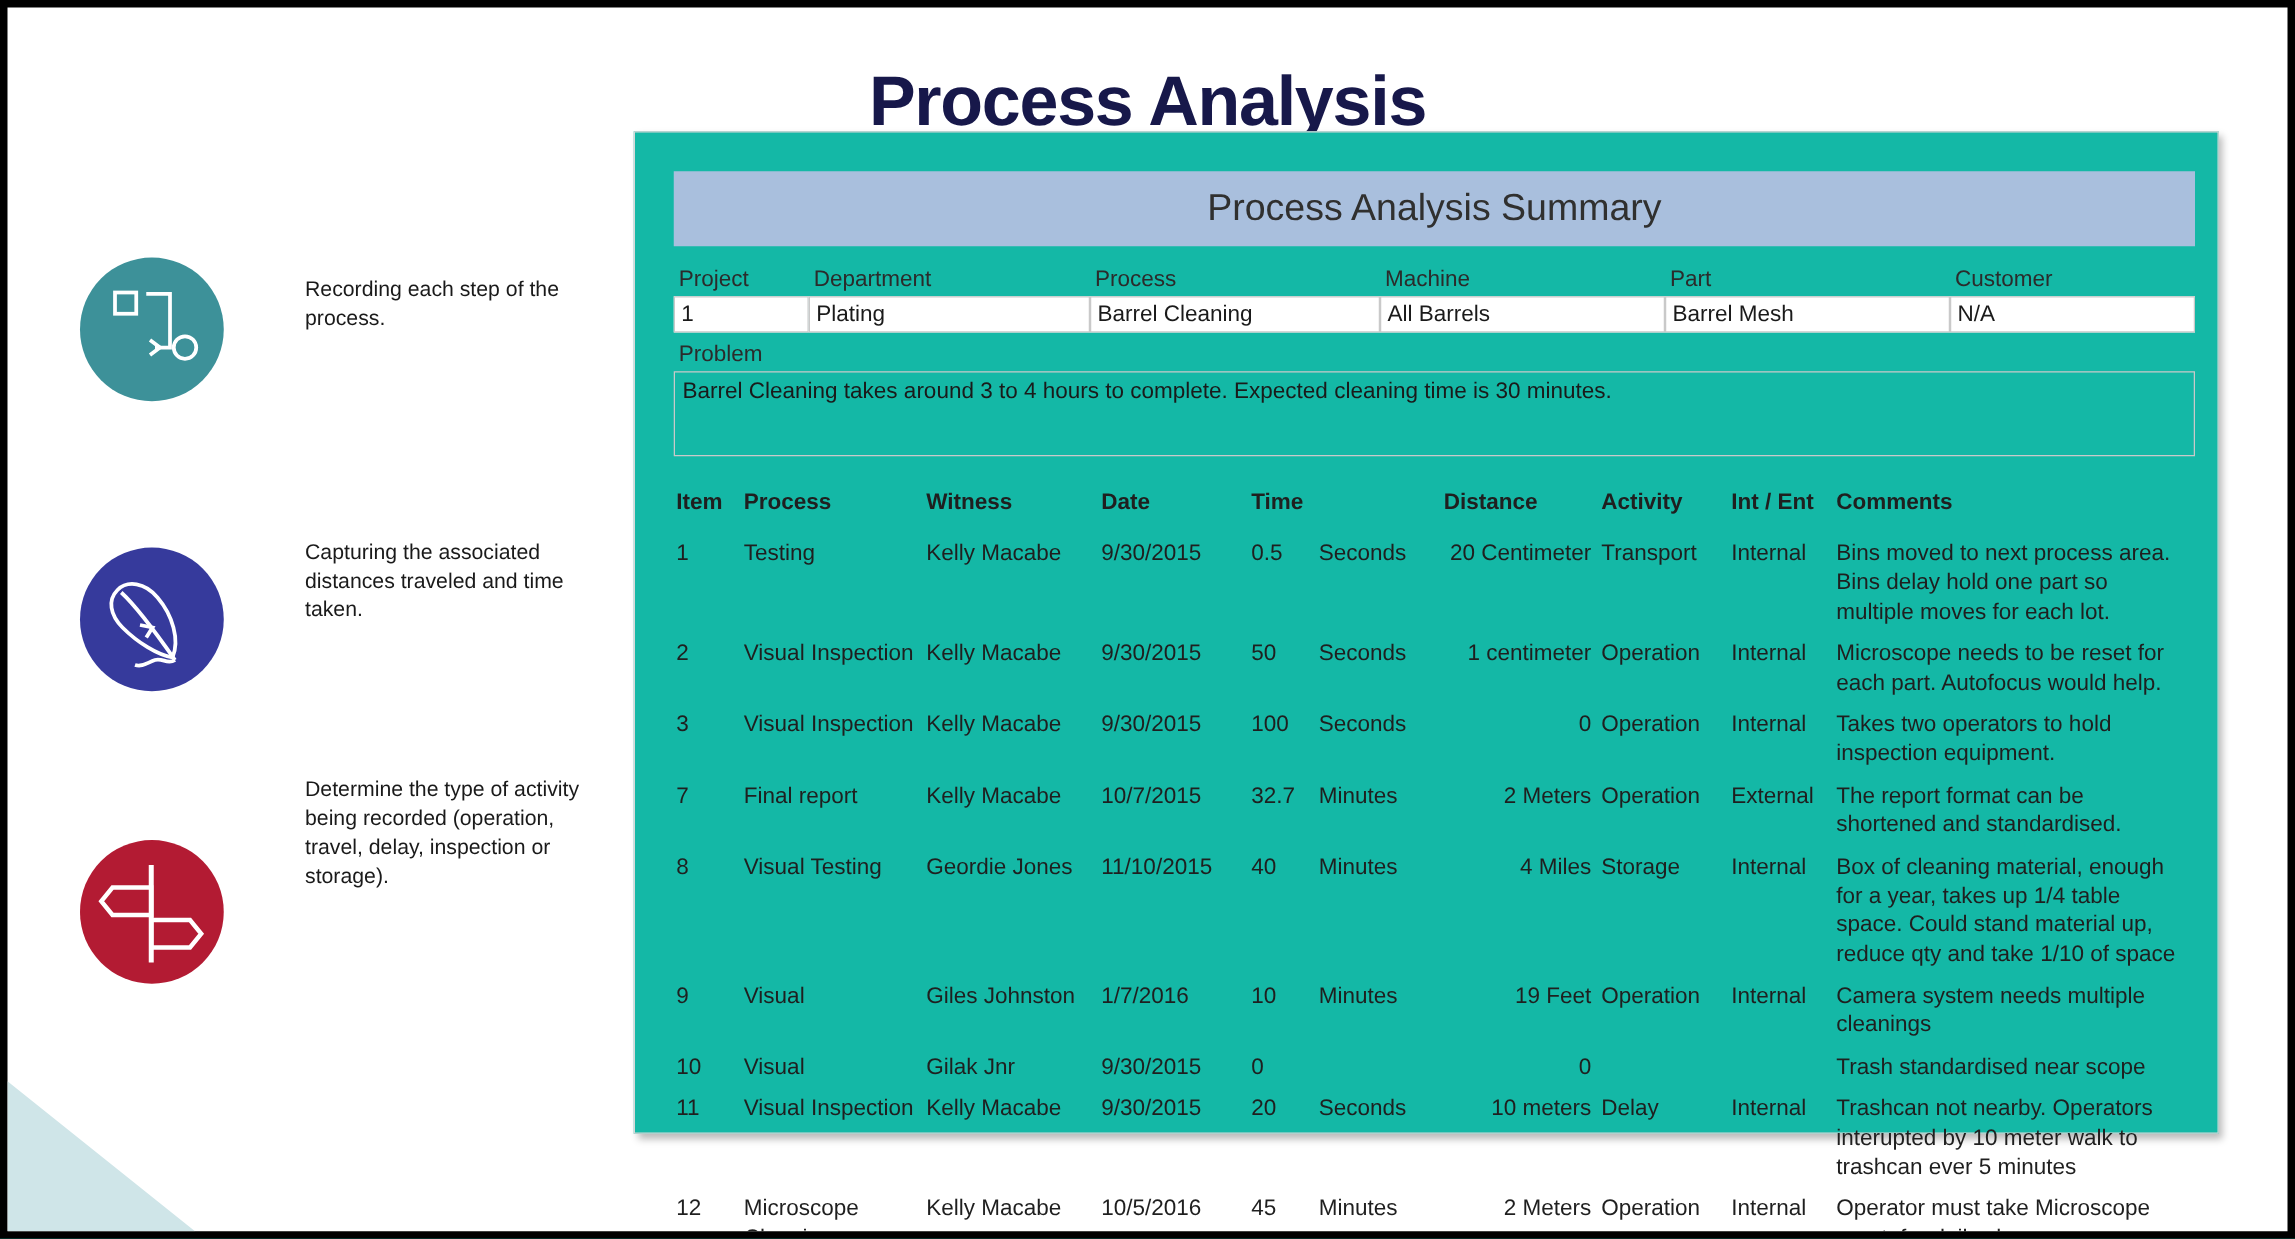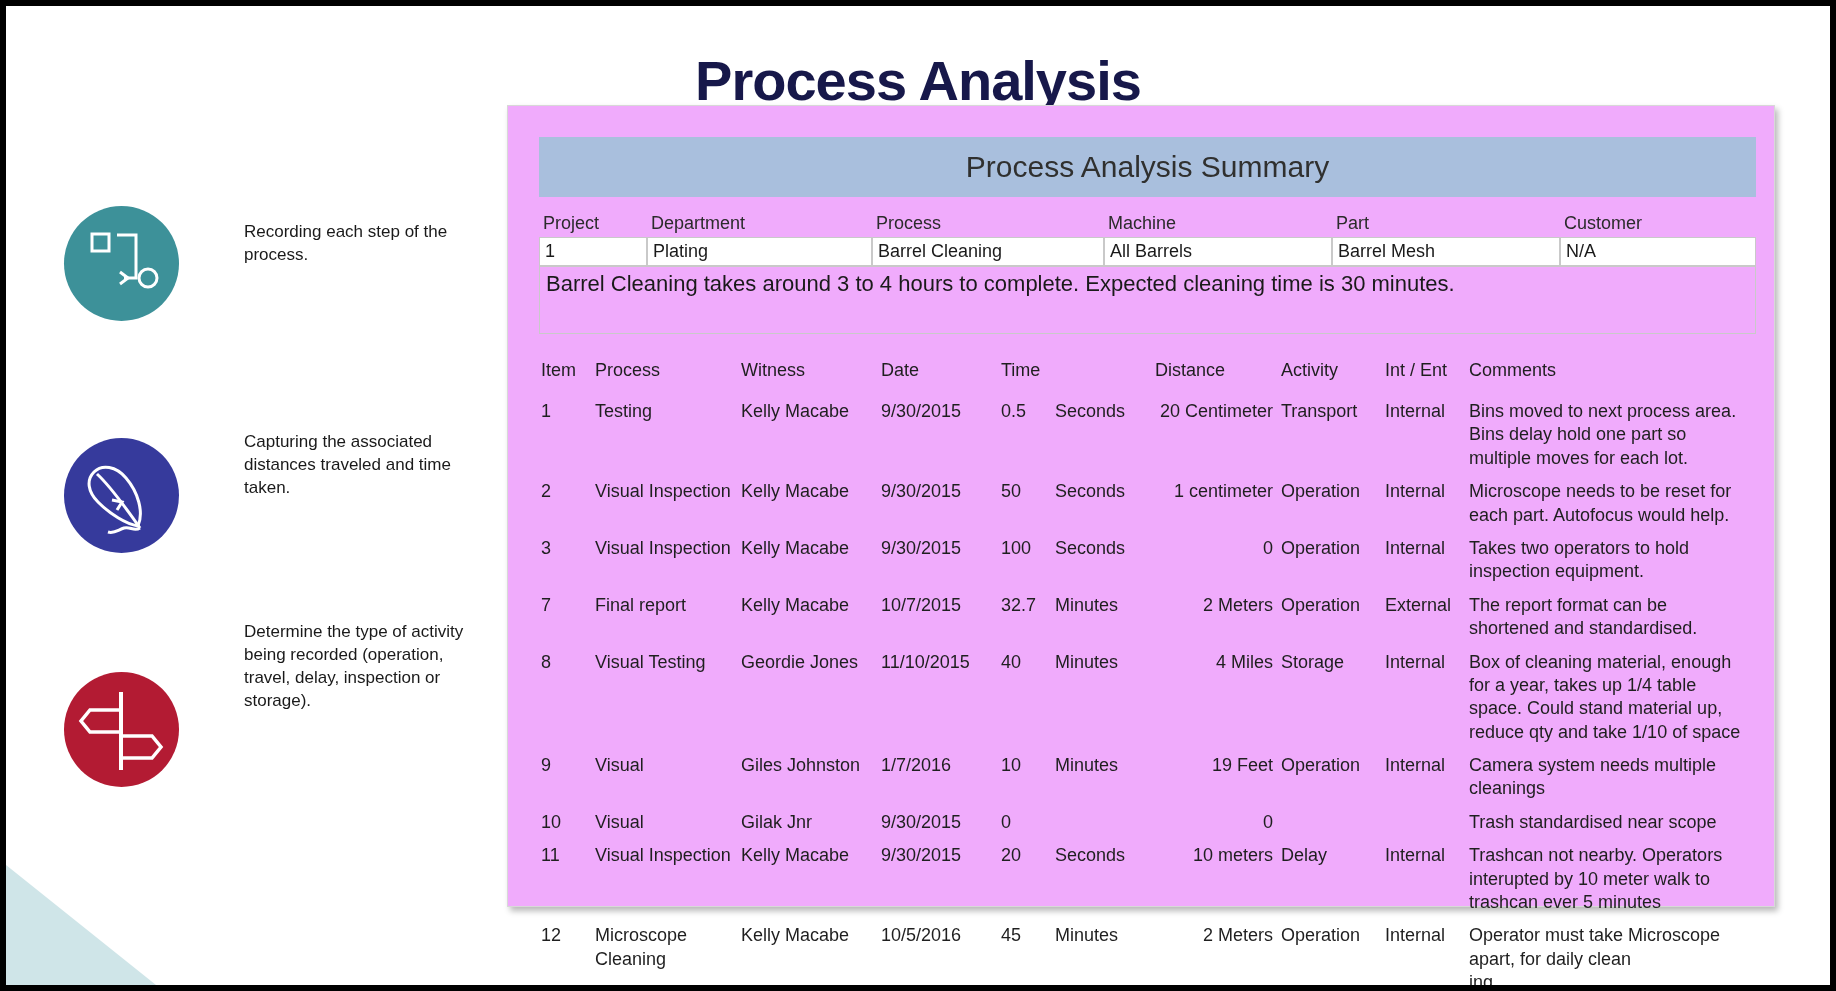--- a/index.html
+++ b/index.html
@@ -71,21 +71,21 @@
   #b2 .bullet-text{top:-8px;}
   #b3 .bullet-text{top:-52px;}
 
   .bullet-circle svg{position:absolute;left:0;top:0;}
 
   
   .doc-panel{
     position:absolute;
     left:501px;top:99px;
     width:1268px;height:802px;
-    background:#f0abfc;
+    background:#14b8a6;
     border:1px solid #d8d8d8;
     box-shadow:3px 4px 6px rgba(0,0,0,.28);
     box-sizing:border-box;
   }
   .doc-inner{
     position:absolute;
     left:31px;top:31px;right:18px;
   }
   .doc-banner{
     height:60px;
@@ -108,35 +108,35 @@
     border:1px solid #c9c9c9;
     padding:3px 5px 4px 5px;
     height:29px;box-sizing:border-box;
     background:#fff;
     white-space:nowrap;overflow:hidden;
   }
   .problem-label{font-size:18px;color:#2b2b2b;padding:7px 4px 3px 4px;}
   .problem-box{
     border:1px solid #c9c9c9;
     height:68px;
-    font-size:22px;color:#1a1a1a;
+    font-size:18px;color:#1a1a1a;
     padding:4px 6px;
     box-sizing:border-box;
   }
 
   
   table.ptable{
     width:100%;
     border-collapse:collapse;
     margin-top:26px;
     font-size:18px;
     color:#1f1f1f;
   }
   table.ptable th{
-    font-weight:normal;
+    font-weight:bold;
     text-align:left;
     padding:0 6px 14px 2px;
     vertical-align:bottom;
     white-space:nowrap;
   }
   table.ptable td{
     vertical-align:top;
     padding:5px 6px 5px 2px;
     line-height:1.30;
   }
@@ -241,20 +241,21 @@
             <div class="meta-value">All Barrels</div>
           </div>
         <div class="meta-cell" style="width:228px">
             <div class="meta-value">Barrel Mesh</div>
           </div>
         <div class="meta-cell" style="flex:1">
             <div class="meta-value">N/A</div>
           </div>
       </div>
 
+      <div class="problem-label">Problem</div>
       <div class="problem-box">Barrel Cleaning takes around 3 to 4 hours to complete. Expected cleaning time is 30 minutes.</div>
 
       <table class="ptable">
         <thead>
           <tr>
             <th class="c-item">Item</th>
             <th class="c-process">Process</th>
             <th class="c-witness">Witness</th>
             <th class="c-date">Date</th>
             <th class="th-time" colspan="2">Time</th>

